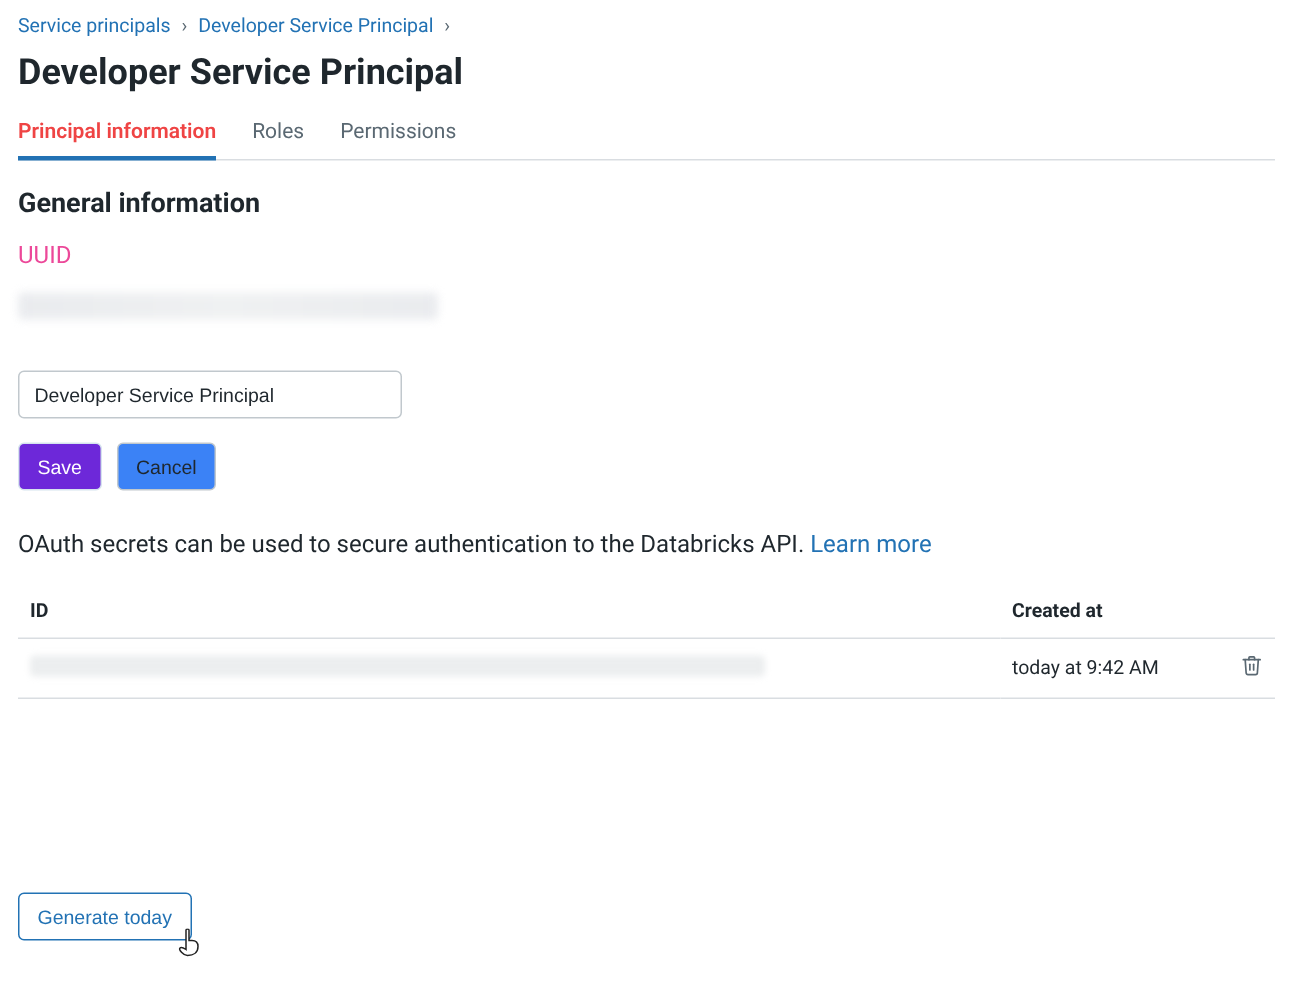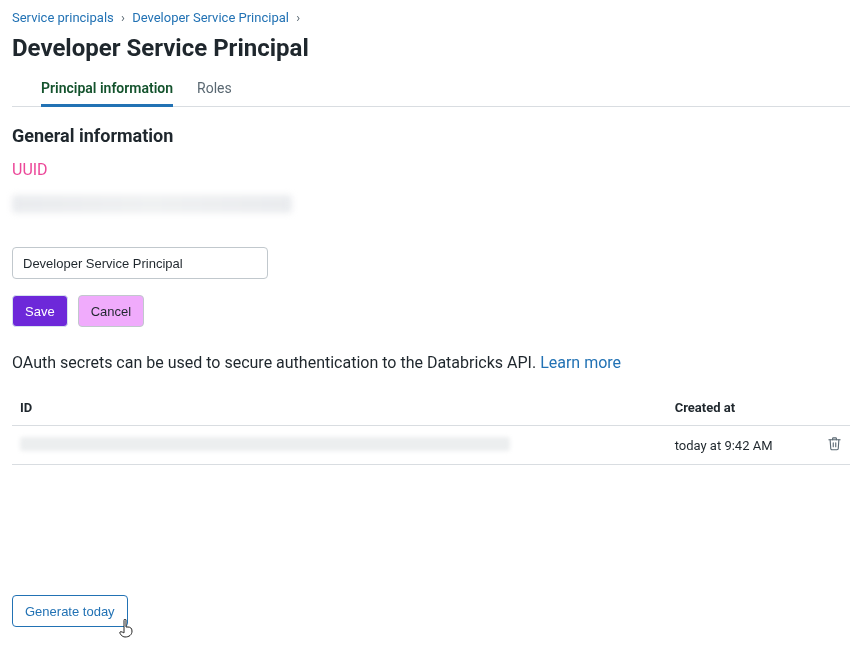--- a/index.html
+++ b/index.html
@@ -37,23 +37,22 @@
       margin-bottom: 18px;
     }
     .tab {
       padding: 6px 0 10px 0;
       font-size: 14px;
       color: #5a6872;
       cursor: pointer;
       position: relative;
     }
     .tab.active {
-      color: #14532d;
+      color: #ef4444;
       font-weight: 600;
-      margin-left: 29px;
     }
     .tab.active::after {
       content: "";
       position: absolute;
       left: 0; right: 0; bottom: -1px;
       height: 3px;
       background: #2272b4;
     }
     h2.section-title {
       font-size: 18px;
@@ -97,21 +96,21 @@
       margin-top: 16px;
       display: flex;
       gap: 10px;
     }
     .btn {
       height: 32px;
       padding: 0 12px;
       font-size: 13px;
       border-radius: 4px;
       border: 1px solid #c1c8cd;
-      background: #f0abfc;
+      background: #3b82f6;
       cursor: pointer;
       color: #1f272d;
     }
     .btn.primary-disabled {
       background: #6d28d9;
       color: #fff;
       border: 1px solid #d6e3ee;
       cursor: default;
     }
     .oauth-section {
@@ -181,20 +180,21 @@
   <span class="sep">›</span>
   <a href="#">Developer Service Principal</a>
   <span class="sep">›</span>
 </div>
 
 <h1 class="page-title">Developer Service Principal</h1>
 
 <div class="tabs">
   <div class="tab active">Principal information</div>
   <div class="tab">Roles</div>
+  <div class="tab">Permissions</div>
 </div>
 
 <h2 class="section-title">General information</h2>
 
 <div class="uuid-row">
   <div class="field-label">UUID</div>
   <span class="blurred-uuid"></span>
 </div>
 
 <div>

